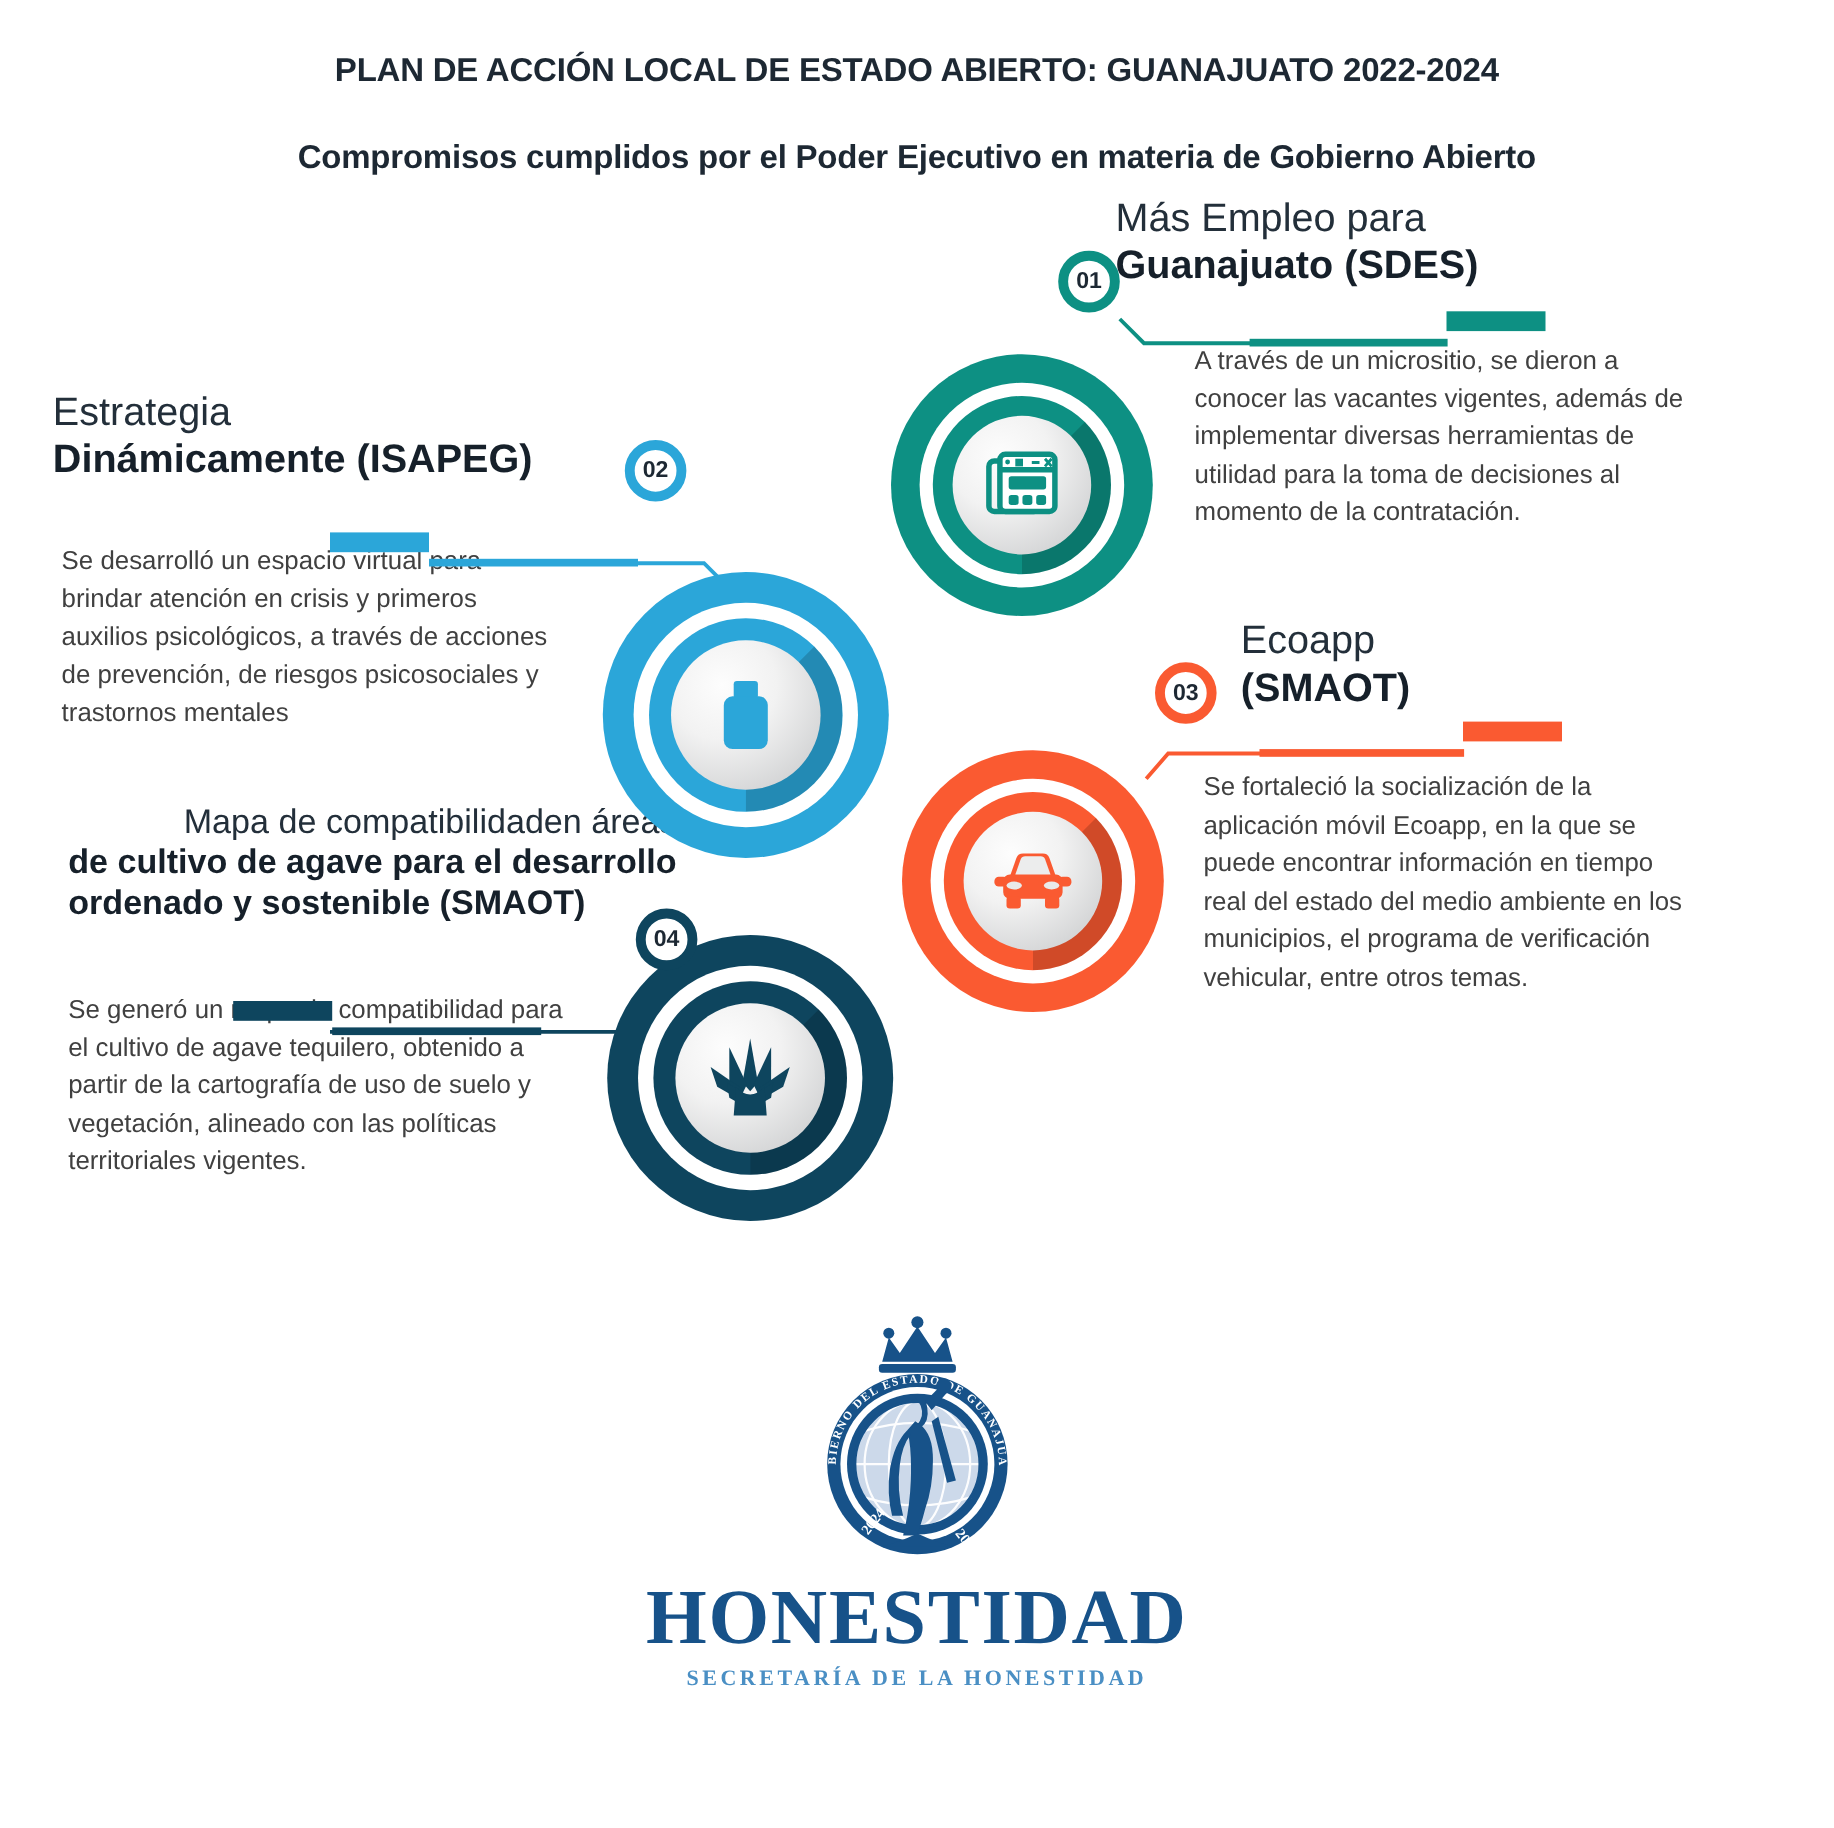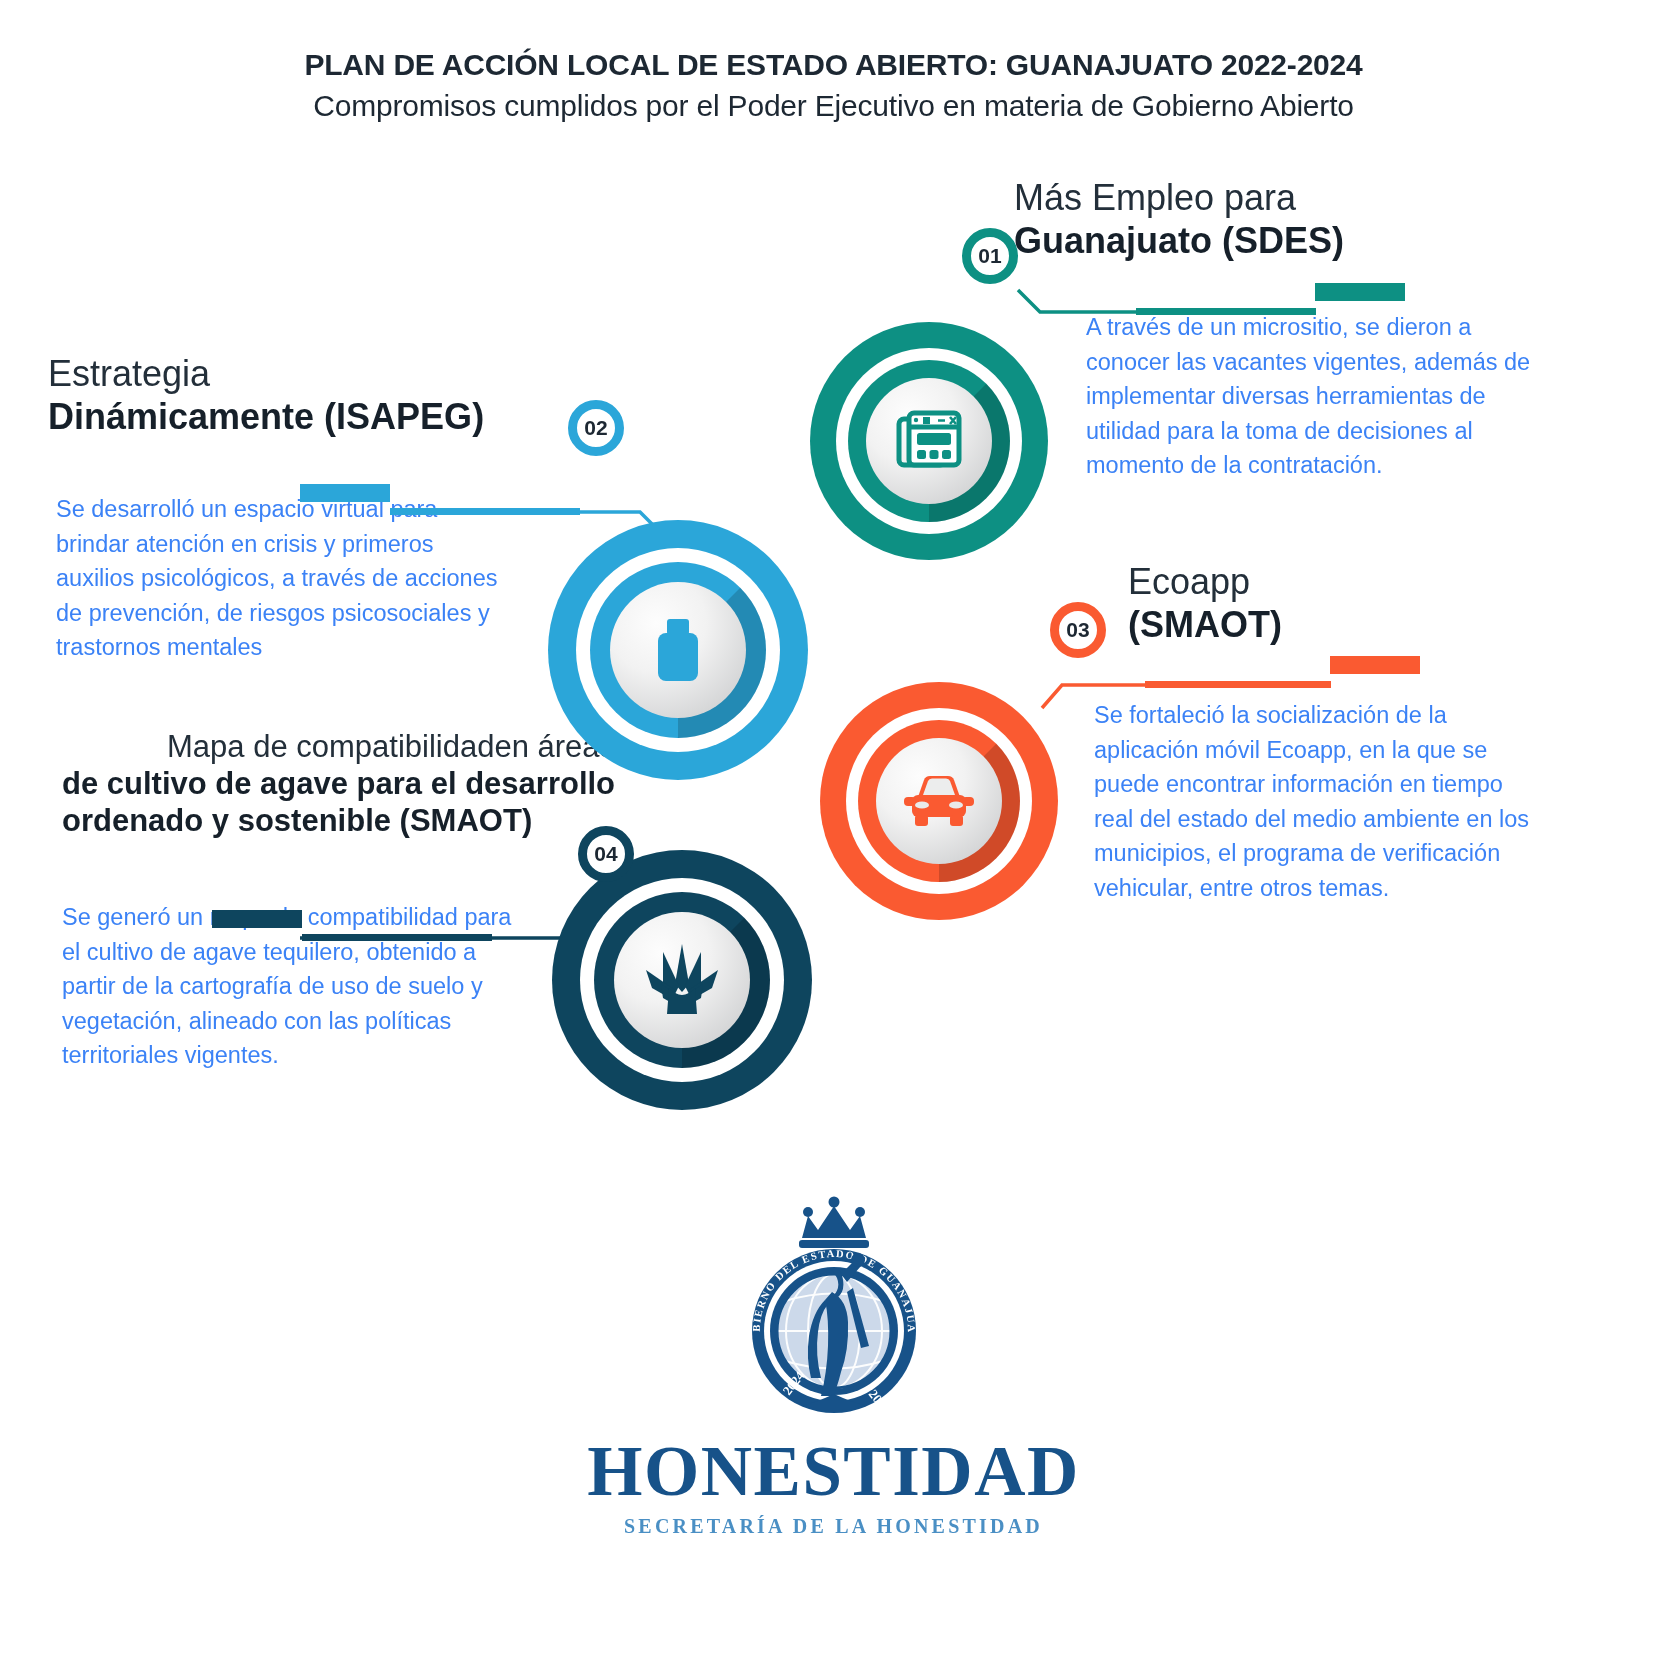--- a/index.html
+++ b/index.html
@@ -23,24 +23,25 @@
   }
   .header .line1 {
     font-size: 30px;
     font-weight: 700;
     letter-spacing: -0.2px;
     color: #1d2833;
     line-height: 1.38;
   }
   .header .line2 {
     font-size: 30px;
-    font-weight: 400;
+    font-weight: 700;
     letter-spacing: -0.2px;
     color: #1d2833;
     line-height: 1.38;
+    margin-top: 38px;
   }
 
   
   .title-block { position: absolute; }
   .title-light {
     font-size: 36px;
     font-weight: 400;
     color: #232f3a;
     line-height: 1.2;
     white-space: nowrap;
@@ -52,21 +53,21 @@
     line-height: 1.2;
     white-space: nowrap;
   }
   .title-bold.small { font-size: 31px; }
   .title-light.small { font-size: 31px; text-align: right; }
 
   .body-text {
     position: absolute;
     font-size: 23.5px;
     line-height: 1.47;
-    color: #3b82f6;
+    color: #404040;
     font-weight: 400;
   }
 
   
   .badge {
     position: absolute;
     width: 56px; height: 56px;
     border-radius: 50%;
     background: #ffffff;
     display: flex;

